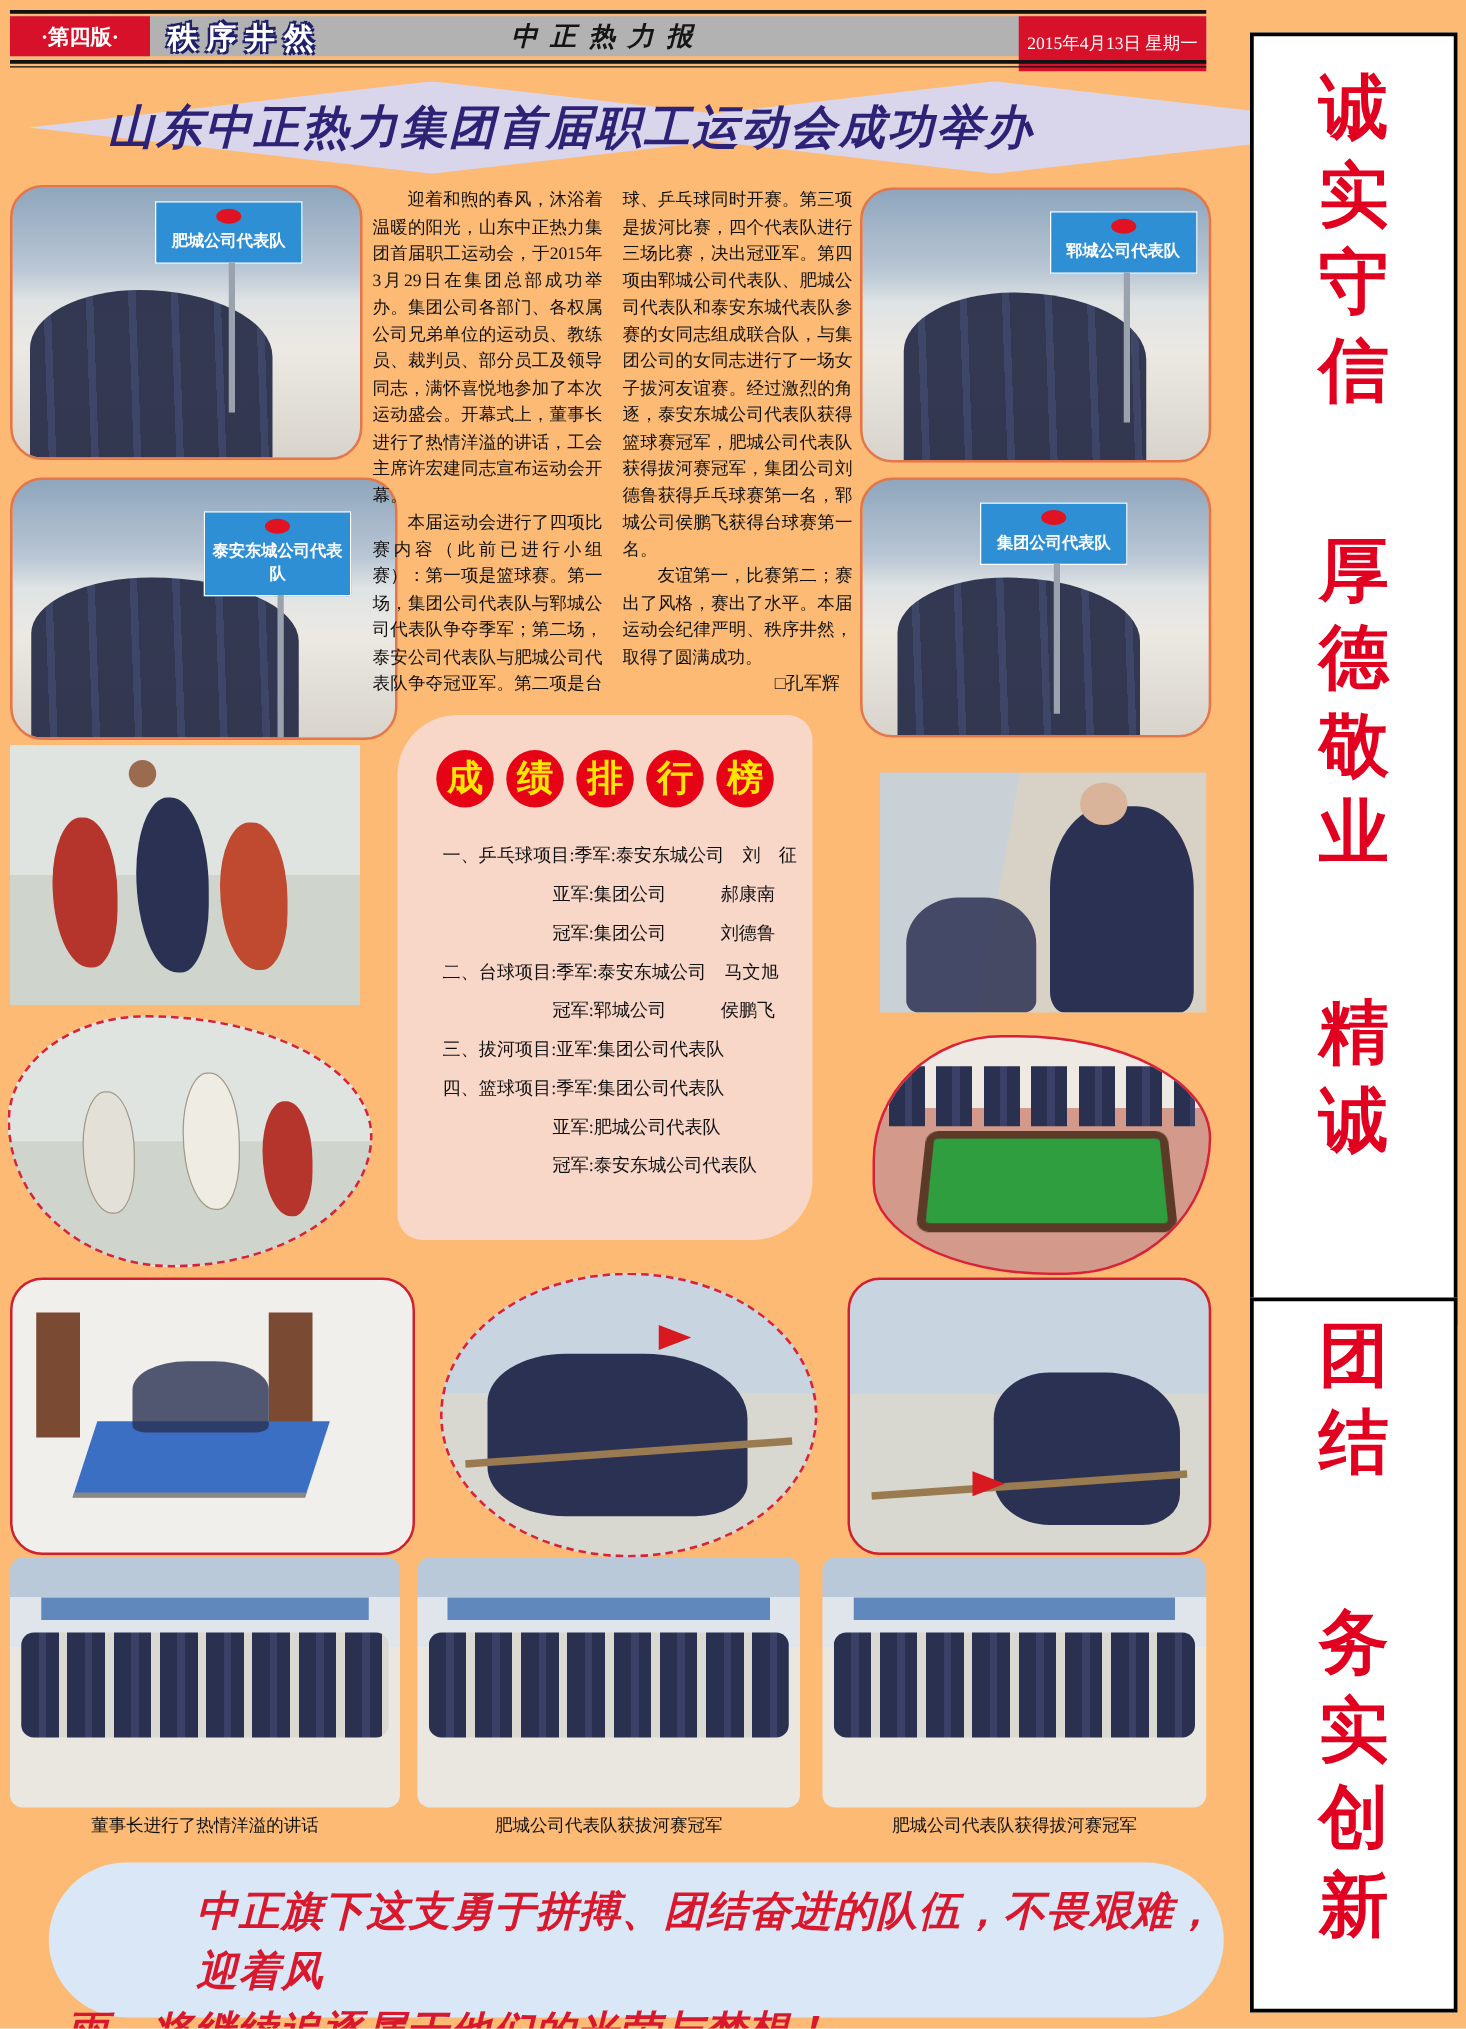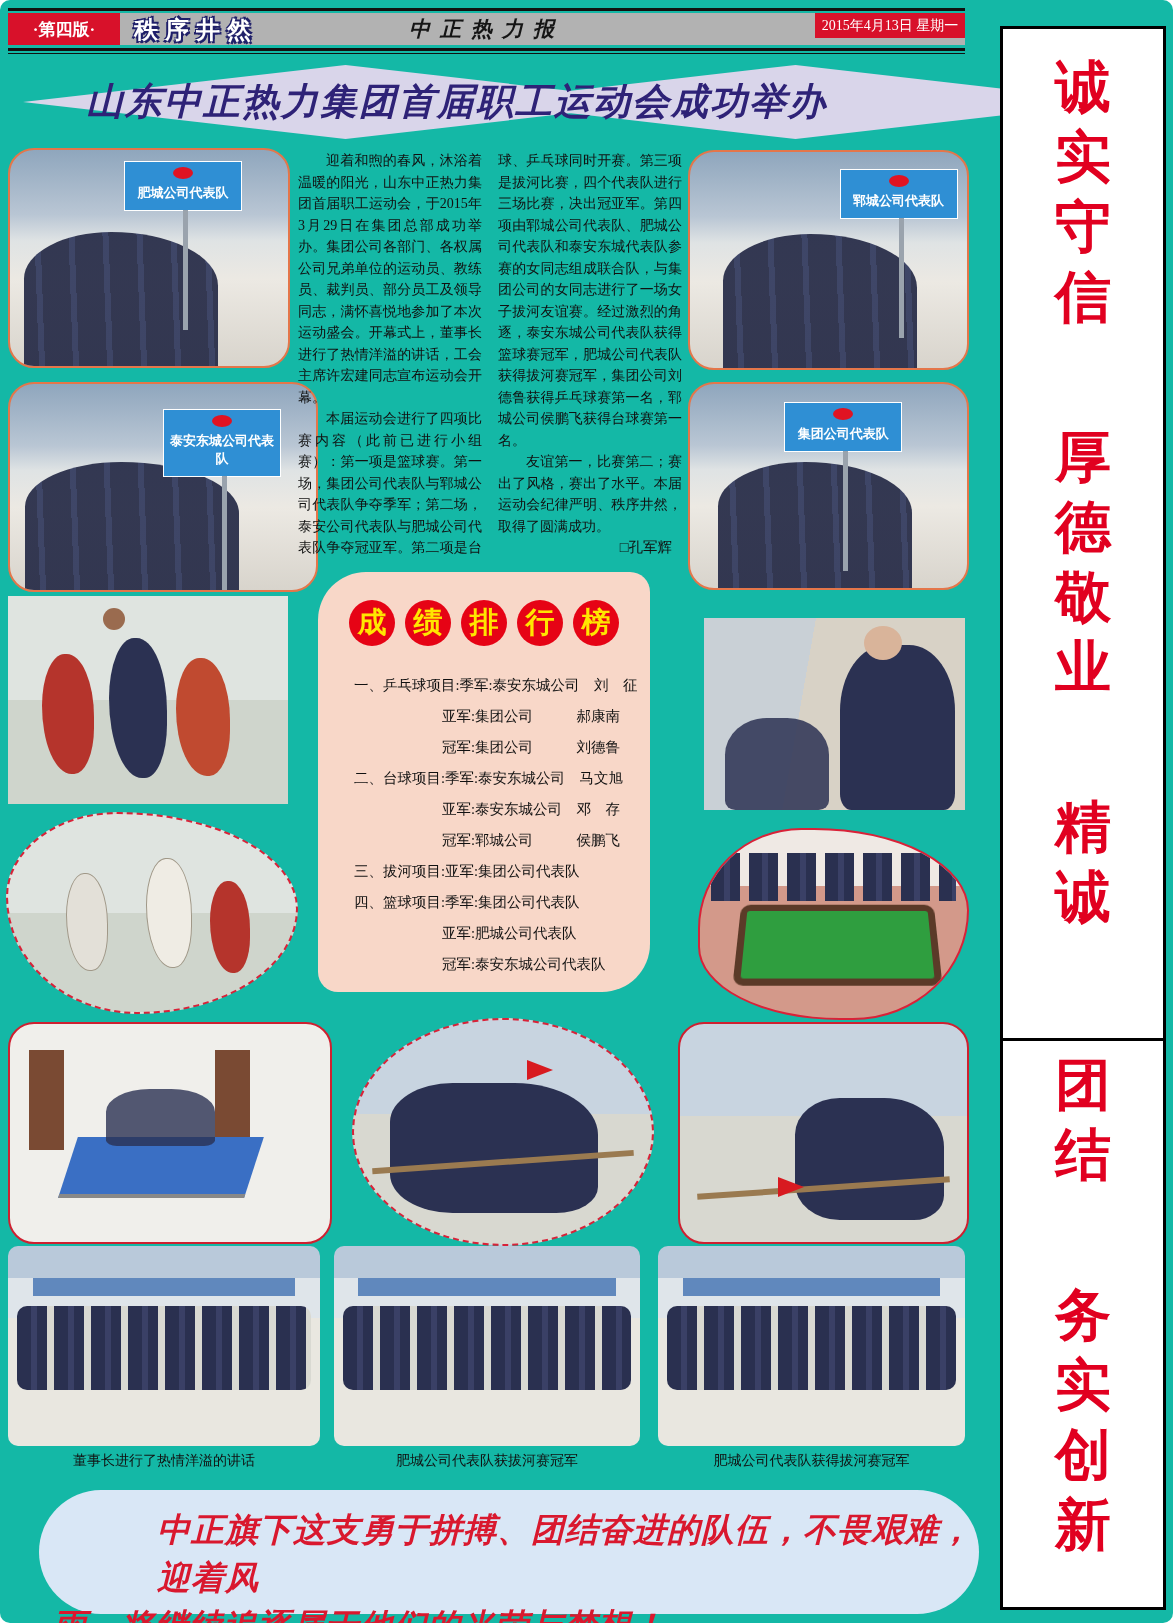--- a/index.html
+++ b/index.html
@@ -1,30 +1,30 @@
 <!DOCTYPE html>
 <html><head>
 <meta charset="utf-8">
 <style>
   html,body{margin:0;padding:0;background:#ffffff;}
-  #page{position:relative;width:1173px;height:1623px;background:#14b8a6;overflow:hidden;
-        font-family:"Liberation Serif","DejaVu Serif",serif;color:#111;border-radius:10px;}
+  #page{position:relative;width:1173px;height:1623px;background:#fdba74;overflow:hidden;
+        font-family:"Liberation Serif","DejaVu Serif",serif;color:#111;}
   .abs{position:absolute;}
 
   
   #top-rule{left:8px;top:8px;width:957px;height:3px;background:#111;}
   #header-bar{left:8px;top:13px;width:957px;height:32px;background:#b2b2b2;}
   #page-box{left:0;top:0;width:112px;height:32px;background:#d8112a;color:#fff;
             font-size:17px;font-weight:bold;display:flex;align-items:center;justify-content:center;}
   #section-label{left:126px;top:1px;height:32px;display:flex;align-items:center;
             font-size:24px;font-weight:bold;letter-spacing:7px;color:#fff;
             text-shadow:2px 2px 0 #20206a,-1px -1px 0 #20206a,1px -1px 0 #20206a,-1px 1px 0 #20206a,2px -2px 0 #20206a,-2px 2px 0 #20206a;}
   #paper-title{left:0;right:0;top:0;height:32px;display:flex;align-items:center;justify-content:center;
             font-size:21px;font-weight:bold;font-style:italic;letter-spacing:10px;color:#151515;}
-  #date-box{right:0;top:0;width:150px;height:25px;background:#d8112a;color:#fff;
+  #date-box{right:0;top:0;width:150px;height:44px;background:#d8112a;color:#fff;
             font-size:14px;display:flex;align-items:center;justify-content:center;}
   #header-rule2{left:8px;top:48px;width:957px;height:3px;background:#111;}
   #header-rule3{left:8px;top:53px;width:957px;height:1px;background:#111;}
 
   
   #headline-band{left:8px;top:62px;width:957px;height:80px;}
   .diamond{position:absolute;top:3px;width:645px;height:74px;background:#d9d5ea;
            clip-path:polygon(0 50%,50% 0,100% 50%,50% 100%);}
   #diamond-1{left:15px;}
   #diamond-2{left:465px;}
@@ -163,21 +163,20 @@
       <span class="title-circle">绩</span>
       <span class="title-circle">排</span>
       <span class="title-circle">行</span>
       <span class="title-circle">榜</span>
     </div>
     <div id="results-list">
       <div class="result-row lead">一、乒乓球项目:季军:泰安东城公司　刘　征</div>
       <div class="result-row cont">亚军:集团公司　　　郝康南</div>
       <div class="result-row cont">冠军:集团公司　　　刘德鲁</div>
       <div class="result-row lead">二、台球项目:季军:泰安东城公司　马文旭</div>
-      <div class="result-row cont">亚军:泰安东城公司　邓　存</div>
       <div class="result-row cont">冠军:郓城公司　　　侯鹏飞</div>
       <div class="result-row lead">三、拔河项目:亚军:集团公司代表队</div>
       <div class="result-row lead">四、篮球项目:季军:集团公司代表队</div>
       <div class="result-row cont">亚军:肥城公司代表队</div>
       <div class="result-row cont">冠军:泰安东城公司代表队</div>
     </div>
   </div>
 
   <div class="photo photo-plain" style="left:8px;top:596px;width:280px;height:208px;">
     <div class="ball" style="left:34%;top:6%;"></div>

